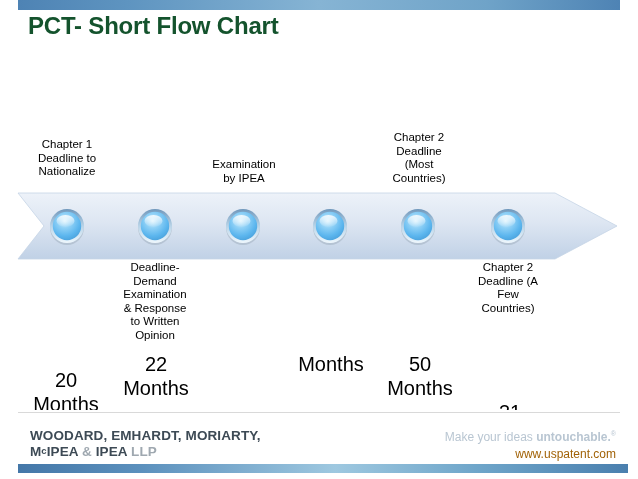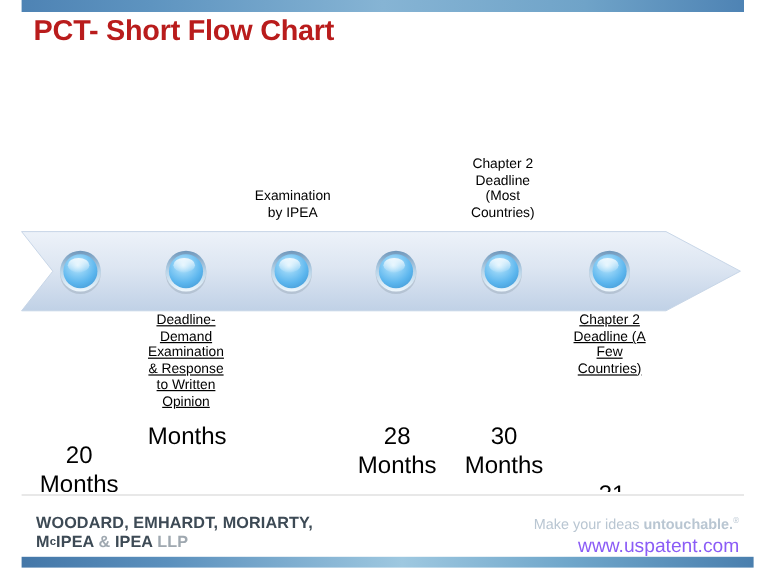--- a/index.html
+++ b/index.html
@@ -11,36 +11,36 @@
 
   
   #top-bar{
     position:absolute;left:18px;top:0px;width:602px;height:10px;
     background:linear-gradient(90deg,#4e83b4 0%,#5e94c0 18%,#86b4d4 50%,#6fa3c8 78%,#4e83b4 100%);
   }
 
   
   #page-title{
     position:absolute;left:28px;top:12px;
-    font-size:24px;font-weight:bold;color:#b91c1c;
+    font-size:24px;font-weight:bold;color:#14532d;
     letter-spacing:-0.2px;
   }
 
   
   #chart{
     position:absolute;left:0;top:0;width:638px;height:410px;
   }
 
   .top-label{
     position:absolute;text-align:center;
     font-size:11.5px;color:#000;line-height:13.5px;
   }
   .bottom-label{
     position:absolute;text-align:center;
-    font-size:11.5px;color:#000;line-height:13.5px;text-decoration:underline;
+    font-size:11.5px;color:#000;line-height:13.5px;
   }
   .month-label{
     position:absolute;text-align:center;
     font-size:20px;color:#000;line-height:24px;
   }
   .month-label .num{display:block;}
   .month-label .unit{display:block;}
 
   
   #arrow-svg{position:absolute;left:0;top:186px;width:638px;height:80px;}
@@ -61,36 +61,37 @@
   #firm-name .lite{color:#9fa8b0;font-weight:bold;}
   #firm-name sup{font-size:9.5px;vertical-align:baseline;position:relative;top:-2px;}
   #tagline{
     position:absolute;right:22px;top:20px;
     font-size:12px;color:#b9c6d2;text-align:right;
   }
   #tagline .ital{font-weight:bold;}
   #tagline .reg{font-size:7px;vertical-align:super;}
   #weburl{
     position:absolute;right:22px;top:37px;
-    font-size:16px;color:#8b5cf6;text-align:right;
+    font-size:12px;color:#a16207;text-align:right;
   }
   #bottom-bar{
     position:absolute;left:18px;top:54px;width:610px;height:9px;
     background:linear-gradient(90deg,#4477a8 0%,#5b90bd 20%,#9ec8e0 52%,#6fa6ca 75%,#4a7fae 100%);
   }
 </style>
 </head>
 <body>
 
 <div id="top-bar"></div>
 
 <div id="page-title">PCT- Short Flow Chart</div>
 
 <div id="chart">
 
+  <div class="top-label" style="left:6px;top:138px;width:122px;">Chapter 1<br>Deadline to<br>Nationalize</div>
 
   <div class="top-label" style="left:183px;top:158px;width:122px;">Examination<br>by IPEA</div>
 
   <div class="top-label" style="left:360px;top:131px;width:118px;">Chapter 2<br>Deadline<br>(Most<br>Countries)</div>
 
   <svg id="arrow-svg" viewBox="0 0 638 80">
     <defs>
       <linearGradient id="arrowGrad" x1="0" y1="0" x2="0" y2="1">
         <stop offset="0%" stop-color="#edf2f9"></stop>
         <stop offset="45%" stop-color="#dde6f2"></stop>
@@ -162,28 +163,28 @@
   <div class="bottom-label" style="left:100px;top:261px;width:110px;">Deadline-<br>Demand<br>Examination<br>&amp; Response<br>to Written<br>Opinion</div>
 
 
   <div class="bottom-label" style="left:455px;top:261px;width:106px;">Chapter 2<br>Deadline (A<br>Few<br>Countries)</div>
 
   <div class="month-label" style="left:18px;top:368px;width:96px;">
     <span class="num">20</span>
     <span class="unit">Months</span>
   </div>
   <div class="month-label" style="left:108px;top:352px;width:96px;">
+    <span class="num">22</span>
     <span class="unit">Months</span>
   </div>
   <div class="month-label" style="left:283px;top:352px;width:96px;">
-    <span class="num">28</span>
     <span class="unit">Months</span>
   </div>
   <div class="month-label" style="left:372px;top:352px;width:96px;">
-    <span class="num">30</span>
+    <span class="num">50</span>
     <span class="unit">Months</span>
   </div>
   <div class="month-label" style="left:462px;top:352px;width:96px;margin-top:48px;">
     <span class="num">31</span>
     <span class="unit">Months</span>
   </div>
 </div>
 
 <div id="footer">
   <div id="footer-rule"></div>

